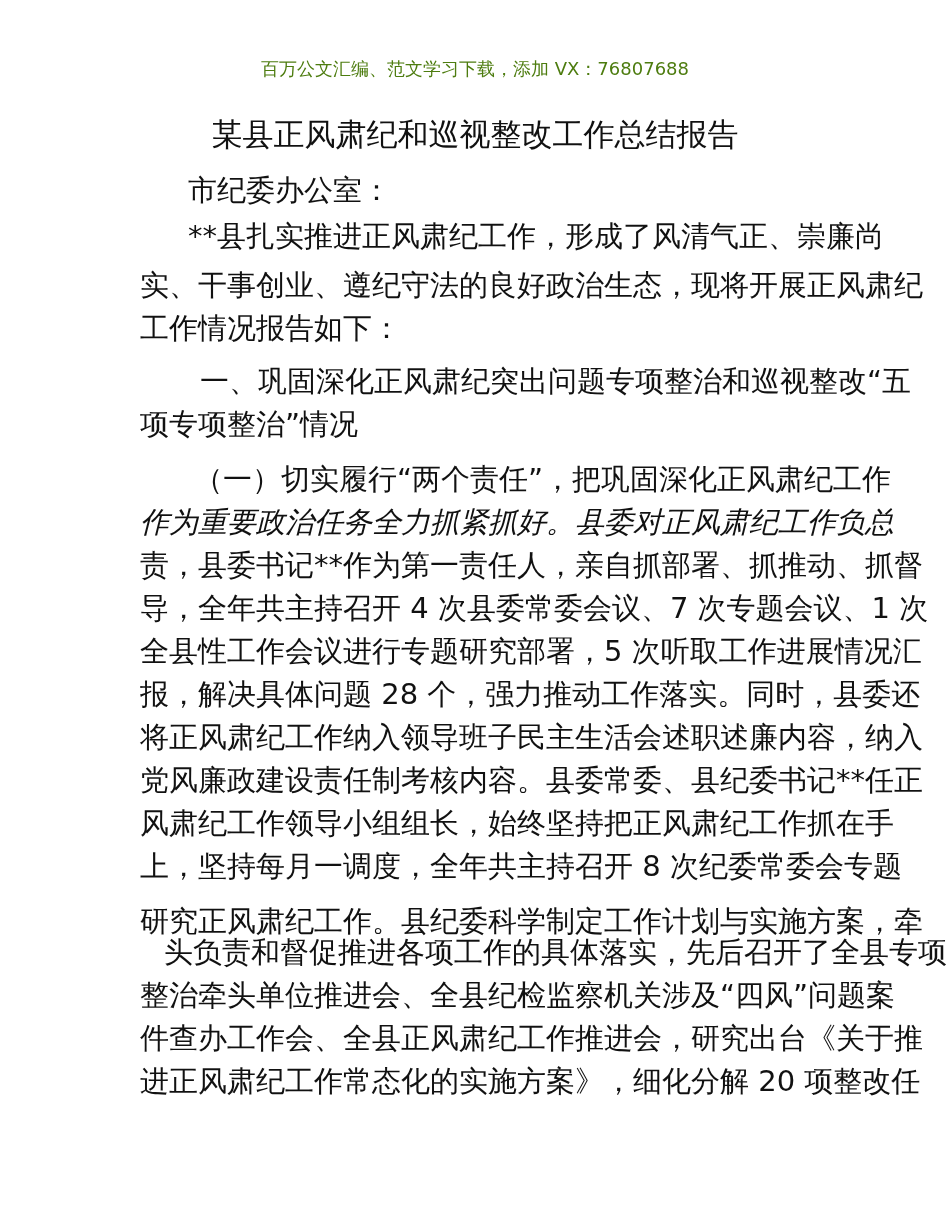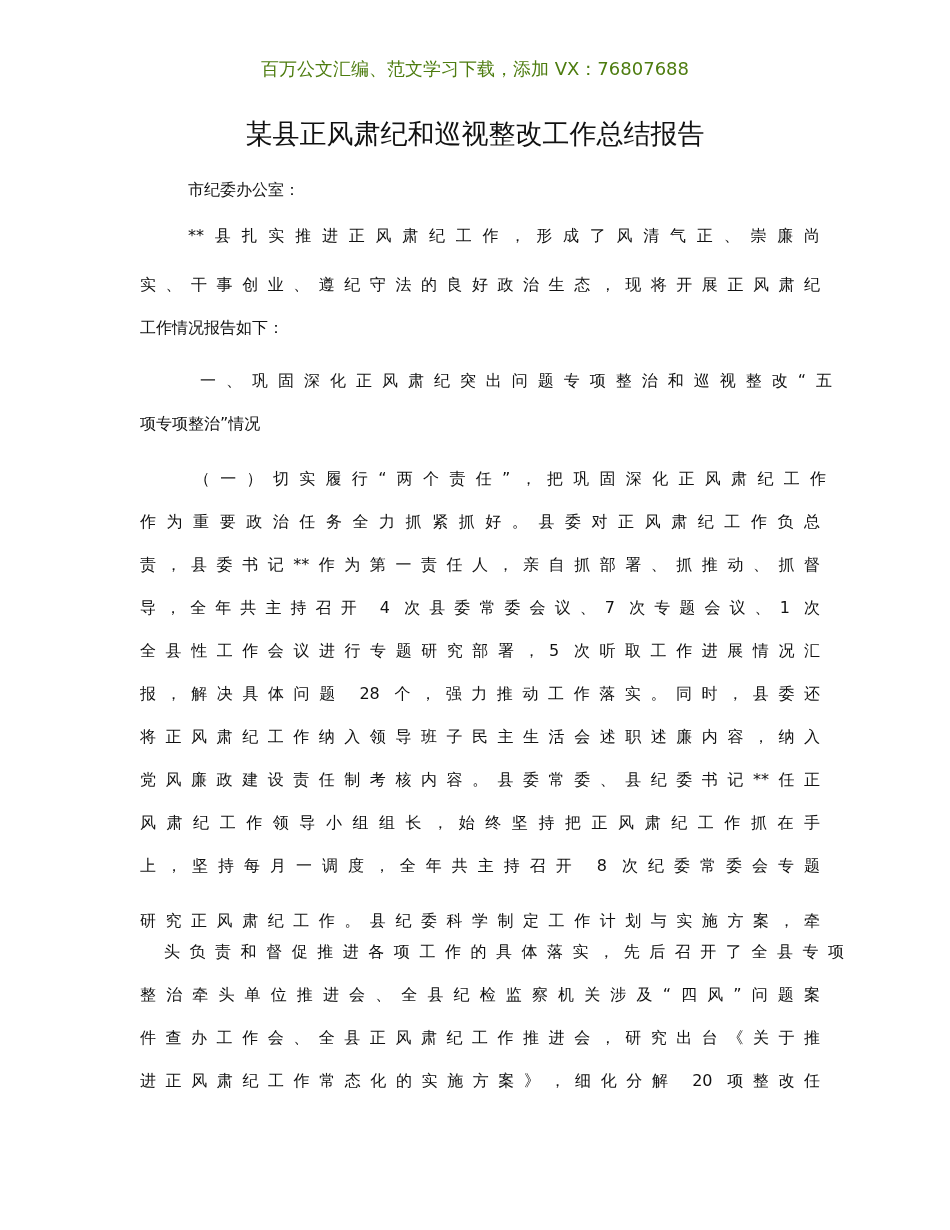--- a/index.html
+++ b/index.html
@@ -25,29 +25,29 @@
     line-height: 28px;
     color: #4d7c0f;
     letter-spacing: 0px;
   }
   .title {
     position: absolute;
     left: 0;
     width: 950px;
     top: 112px;
     text-align: center;
-    font-size: 27px;
+    font-size: 31px;
     line-height: 44px;
     color: #111111;
   }
   .line {
     position: absolute;
     left: 140px;
     width: 680px;
-    font-size: 16px;
+    font-size: 29px;
     line-height: 34px;
     white-space: nowrap;
     color: #111111;
     text-align: justify;
     text-align-last: justify;
   }
   .line.last {
     text-align-last: left;
   }
   .line.indent {
@@ -72,21 +72,21 @@
     <div class="line last" style="top:311px;">工作情况报告如下：</div>
   </div>
 
   <div>
     <div class="line indent" style="top:364px;margin-left:12px;">一、巩固深化正风肃纪突出问题专项整治和巡视整改“五</div>
     <div class="line last" style="top:407px;">项专项整治”情况</div>
   </div>
 
   <div>
     <div class="line indent" style="top:462px;margin-left:6px;">（一）切实履行“两个责任”，把巩固深化正风肃纪工作</div>
-    <div class="line" style="top:505px;">作为重要政治任务全力抓紧抓好。县委对正风肃纪工作负总</div>
+    <div class="line" style="top:505px;font-style:italic;">作为重要政治任务全力抓紧抓好。县委对正风肃纪工作负总</div>
     <div class="line" style="top:548px;">责，县委书记**作为第一责任人，亲自抓部署、抓推动、抓督</div>
     <div class="line" style="top:591px;">导，全年共主持召开 4 次县委常委会议、7 次专题会议、1 次</div>
     <div class="line" style="top:634px;">全县性工作会议进行专题研究部署，5 次听取工作进展情况汇</div>
     <div class="line" style="top:677px;">报，解决具体问题 28 个，强力推动工作落实。同时，县委还</div>
     <div class="line" style="top:720px;">将正风肃纪工作纳入领导班子民主生活会述职述廉内容，纳入</div>
     <div class="line" style="top:763px;">党风廉政建设责任制考核内容。县委常委、县纪委书记**任正</div>
     <div class="line" style="top:806px;">风肃纪工作领导小组组长，始终坚持把正风肃纪工作抓在手</div>
     <div class="line" style="top:849px;">上，坚持每月一调度，全年共主持召开 8 次纪委常委会专题</div>
     <div class="line" style="top:892px;margin-top:12px;">研究正风肃纪工作。县纪委科学制定工作计划与实施方案，牵</div>
     <div class="line" style="top:935px;margin-left:24px;">头负责和督促推进各项工作的具体落实，先后召开了全县专项</div>

